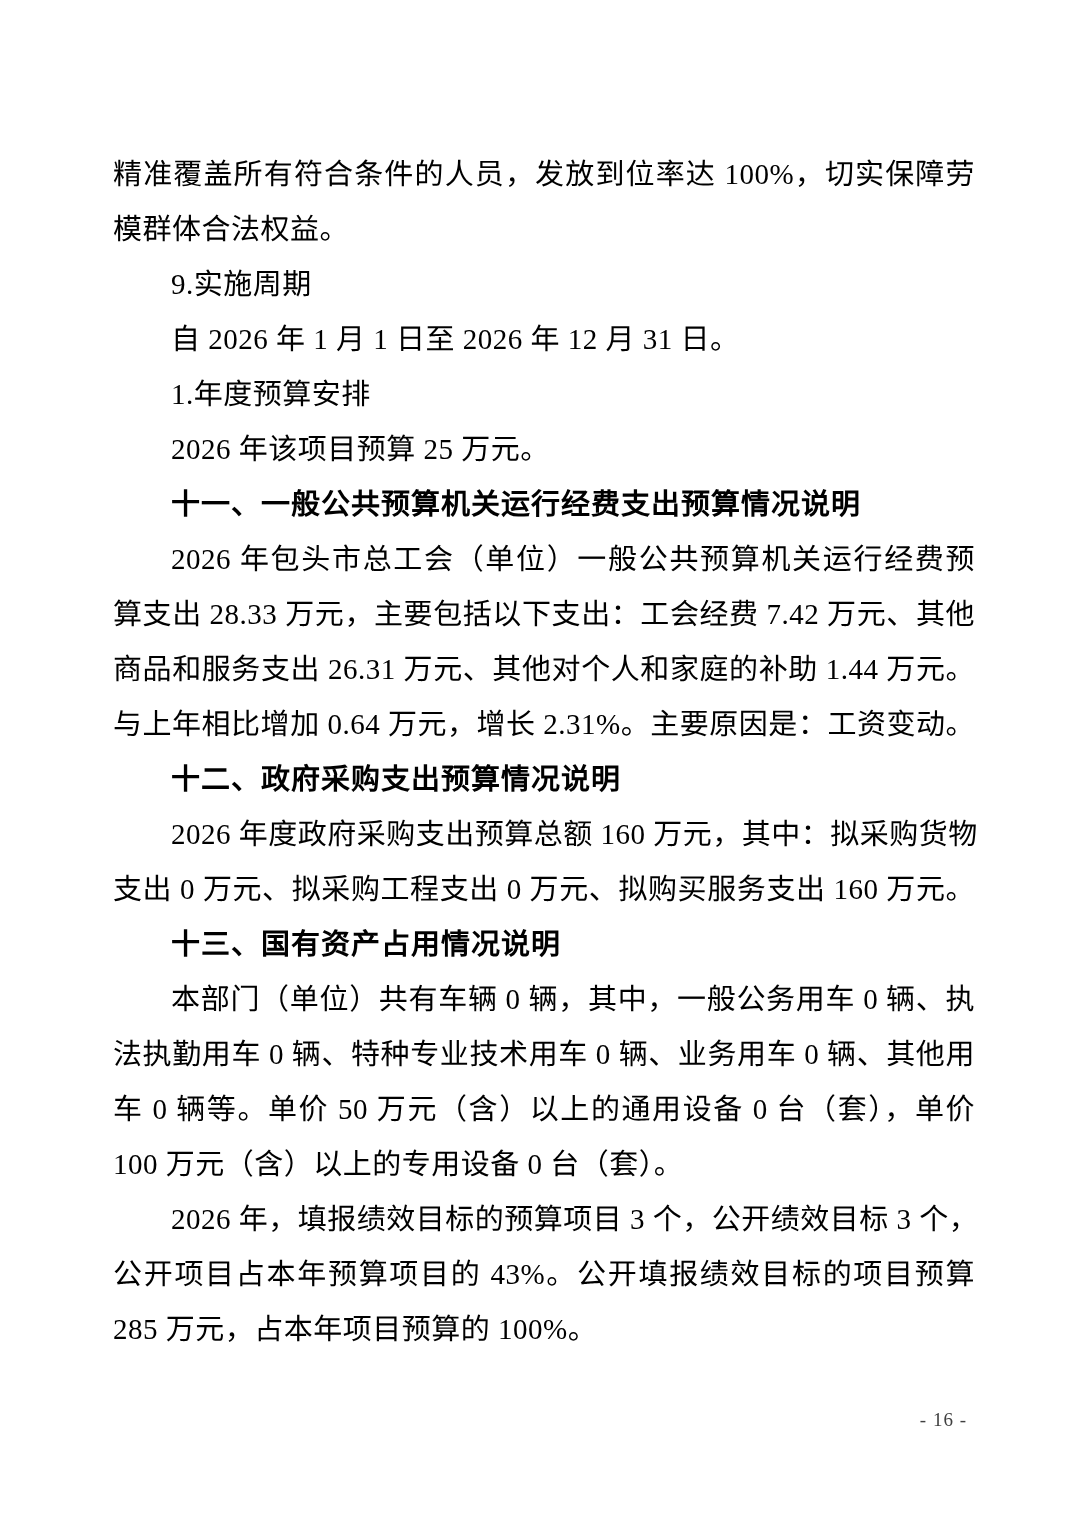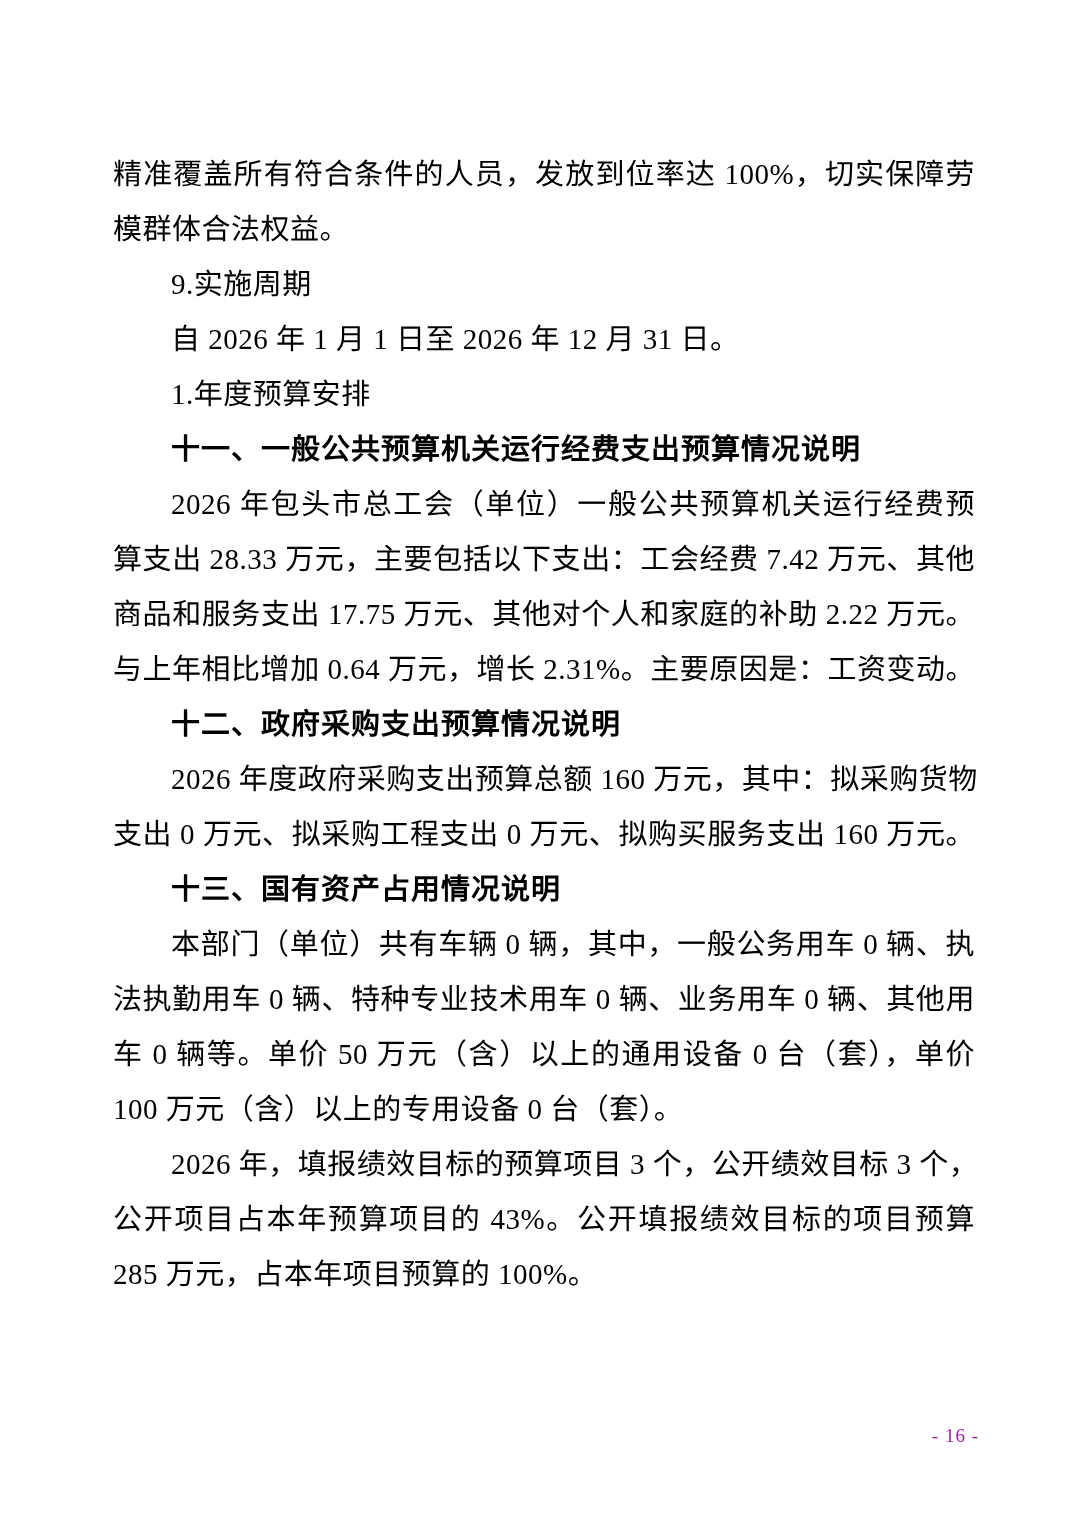--- a/index.html
+++ b/index.html
@@ -39,42 +39,42 @@
   }
   
   .line.h {
     font-family: "Liberation Sans", "DejaVu Sans", sans-serif;
     font-weight: bold;
     letter-spacing: 1px;
   }
   .footer {
     position: absolute;
     top: 1408px;
-    right: 96px;
+    right: 108px;
     font-size: 19px;
     line-height: 24px;
     font-family: "Liberation Serif", "DejaVu Serif", serif;
-    color: #a21caf;
+    color: #404040;
     letter-spacing: 1px;
-    margin-top: 16px;
   }
 </style>
 </head>
 <body>
 
 <div class="page">
   <div class="line s">精准覆盖所有符合条件的人员，发放到位率达 100%，切实保障劳</div>
   <div class="line">模群体合法权益。</div>
   <div class="line ind">9.实施周期</div>
   <div class="line ind">自 2026 年 1 月 1 日至 2026 年 12 月 31 日。</div>
   <div class="line ind">1.年度预算安排</div>
+  <div class="line ind">2026 年该项目预算 25 万元。</div>
   <div class="line h ind">十一、一般公共预算机关运行经费支出预算情况说明</div>
   <div class="line ind s">2026 年包头市总工会（单位）一般公共预算机关运行经费预</div>
   <div class="line s">算支出 28.33 万元，主要包括以下支出：工会经费 7.42 万元、其他</div>
-  <div class="line s">商品和服务支出 17.75 万元、其他对个人和家庭的补助 2.22 万元。</div>
+  <div class="line s">商品和服务支出 26.31 万元、其他对个人和家庭的补助 1.44 万元。</div>
   <div class="line s">与上年相比增加 0.64 万元，增长 2.31%。主要原因是：工资变动。</div>
   <div class="line h ind">十二、政府采购支出预算情况说明</div>
   <div class="line ind s">2026 年度政府采购支出预算总额 160 万元，其中：拟采购货物</div>
   <div class="line s">支出 0 万元、拟采购工程支出 0 万元、拟购买服务支出 160 万元。</div>
   <div class="line h ind">十三、国有资产占用情况说明</div>
   <div class="line ind s">本部门（单位）共有车辆 0 辆，其中，一般公务用车 0 辆、执</div>
   <div class="line s">法执勤用车 0 辆、特种专业技术用车 0 辆、业务用车 0 辆、其他用</div>
   <div class="line s">车 0 辆等。单价 50 万元（含）以上的通用设备 0 台（套），单价</div>
   <div class="line">100 万元（含）以上的专用设备 0 台（套）。</div>
   <div class="line ind s">2026 年，填报绩效目标的预算项目 3 个，公开绩效目标 3 个，</div>

